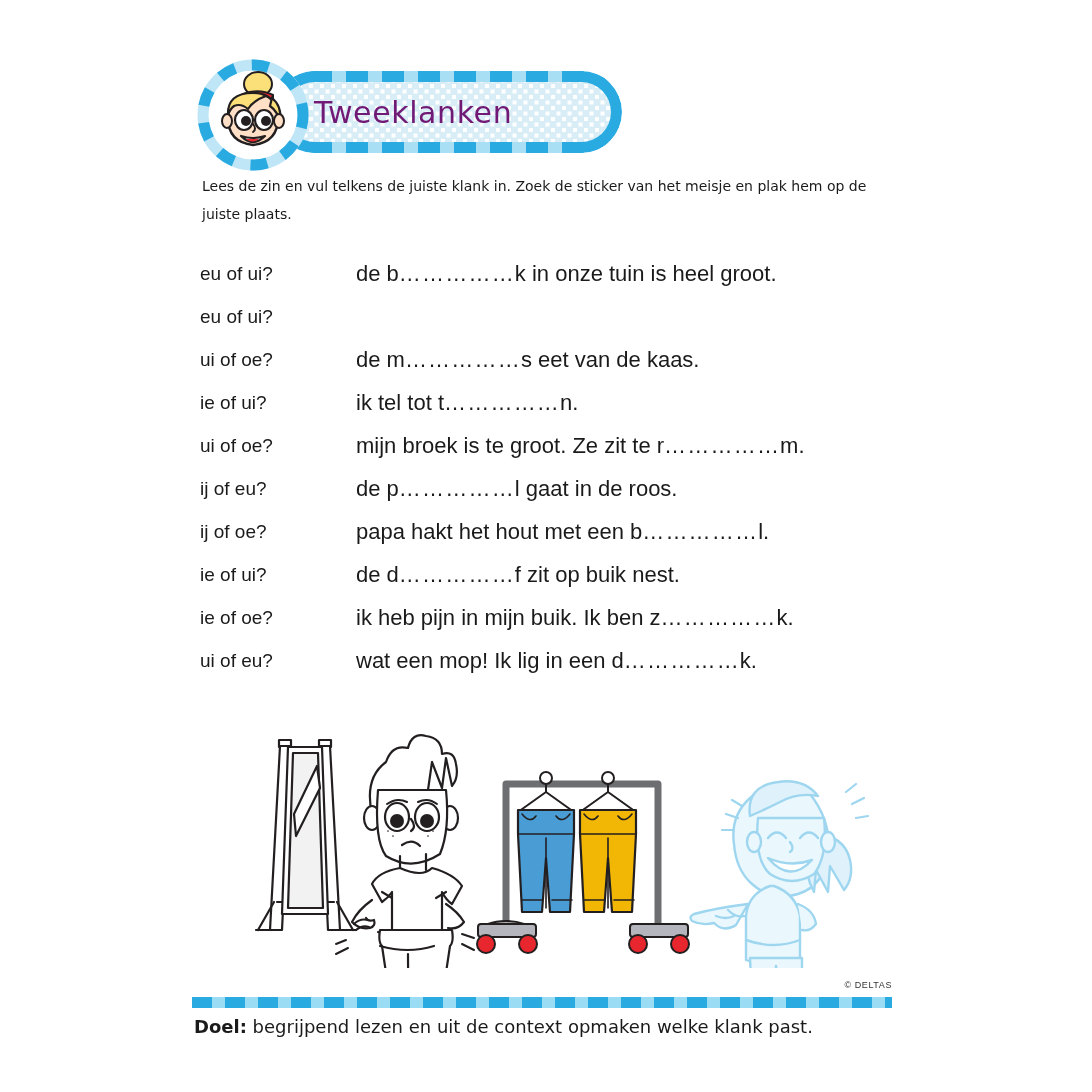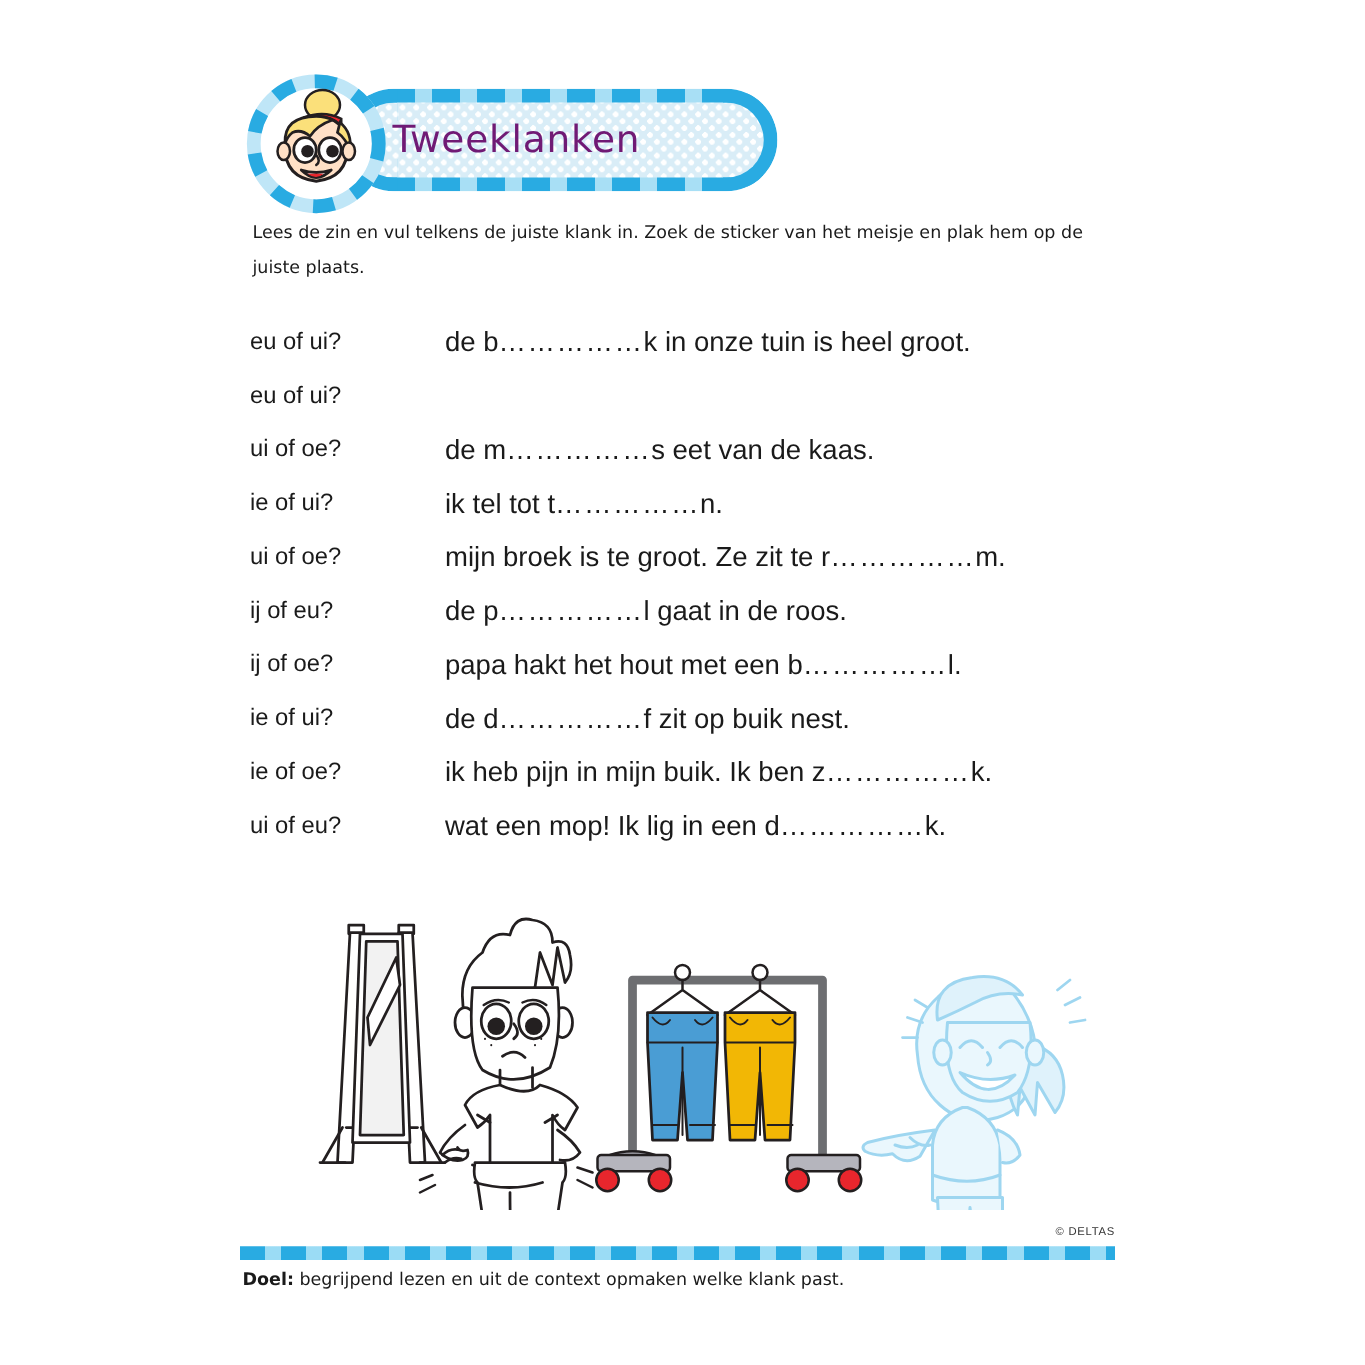--- a/index.html
+++ b/index.html
@@ -54,21 +54,21 @@
   .ex-sentence{font-size:22px;white-space:nowrap;}
   .dots{letter-spacing:1.2px;}
 
   
   .illus{position:absolute;left:250px;top:718px;width:630px;height:250px;}
 
   
   .copyright{position:absolute;right:200px;top:968px;font-size:9px;color:#333;letter-spacing:.6px;margin-top:12px;}
   .divider{position:absolute;left:192px;top:997px;width:700px;height:11px;
     background:repeating-linear-gradient(90deg,#29abe2 0 20px,#9bdcf5 20px 33px);}
-  .footer-text{position:absolute;left:194px;top:1016px;font-size:14px;color:#1a1a1a;
+  .footer-text{position:absolute;left:194px;top:1016px;font-size:18px;color:#1a1a1a;
     font-family:"DejaVu Sans",sans-serif;}
   .footer-text b{font-weight:bold;}
 </style>
 </head>
 <body>
 
 <div class="page">
 
   <div class="header">
 

